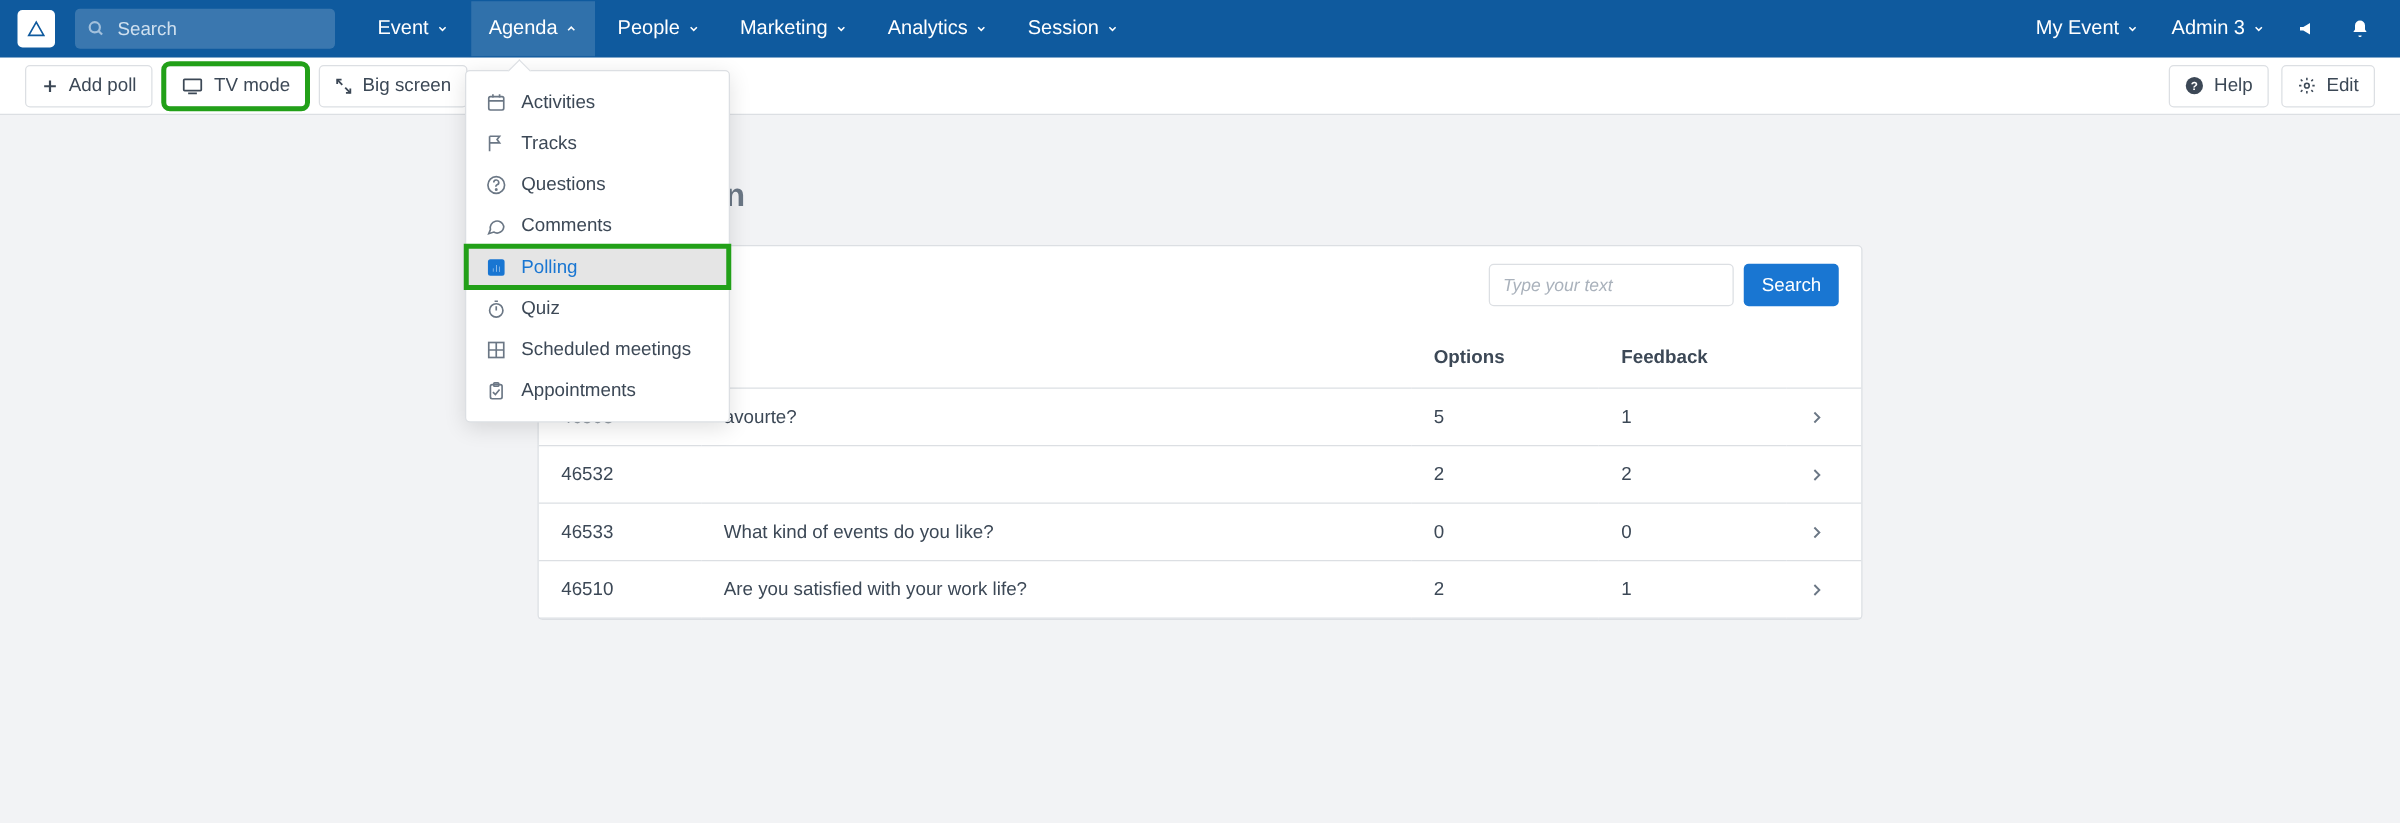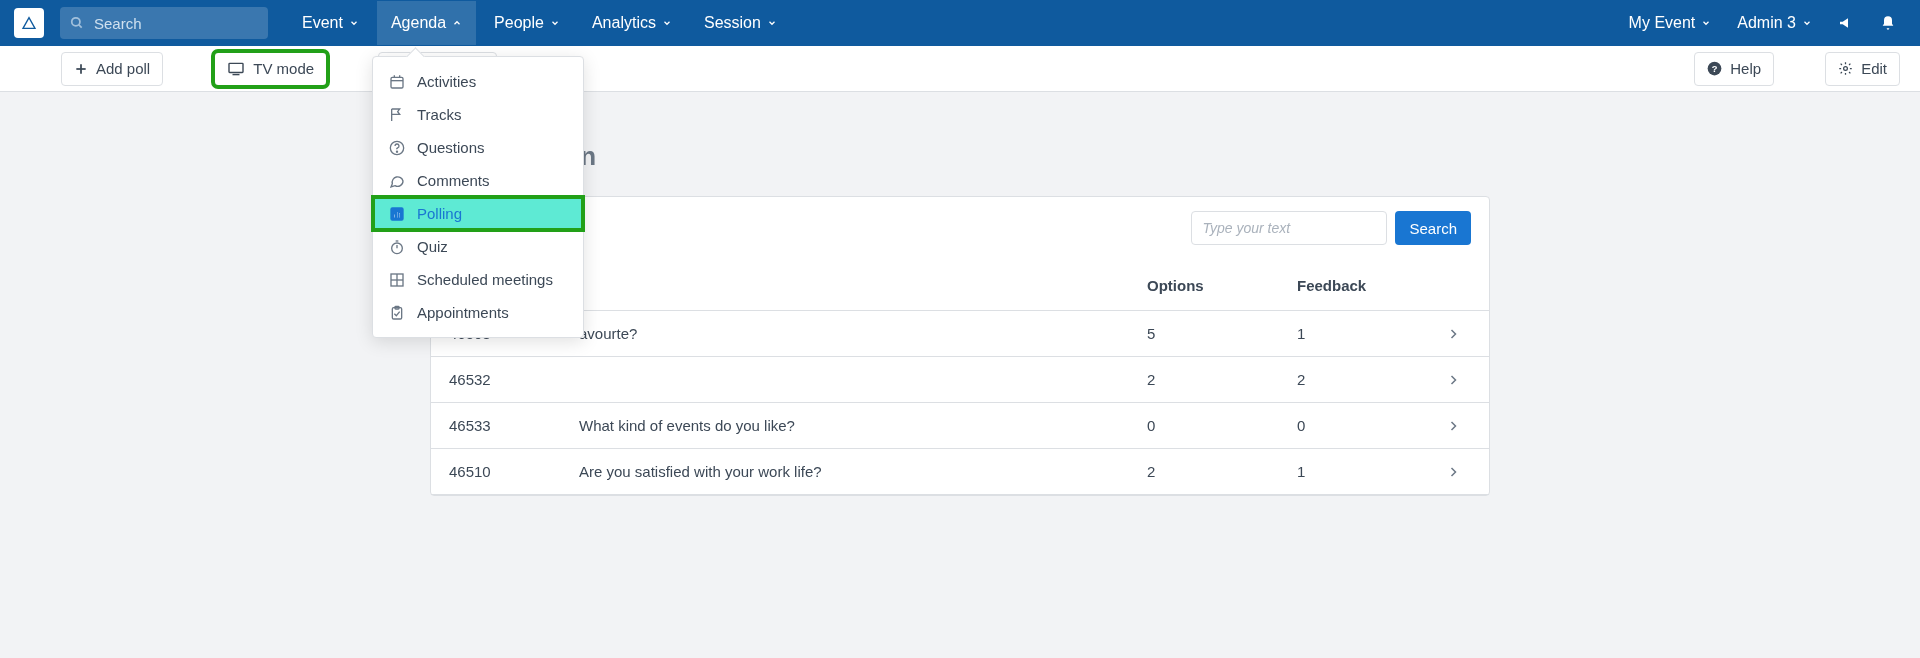--- a/index.html
+++ b/index.html
@@ -22,21 +22,21 @@
 .search-wrap input{background:none;border:none;outline:none;color:#fff;font-size:15px;width:100%;}
 .search-wrap input::placeholder{color:#cfe0ef;}
 .nav{display:flex;align-items:center;margin-left:20px;gap:4px;}
 .nav-item{display:flex;align-items:center;gap:6px;padding:0 14px;height:44px;color:#fff;font-size:16px;cursor:pointer;}
 .nav-item.active{background:rgba(255,255,255,0.14);}
 .chev{width:10px;height:10px;}
 .top-right{margin-left:auto;display:flex;align-items:center;gap:6px;}
 .top-right .nav-item{padding:0 10px;}
 
 .actionbar{background:#fff;height:46px;display:flex;align-items:center;padding:0 20px;gap:10px;border-bottom:1px solid var(--border);}
-.btn{display:flex;align-items:center;gap:8px;border:1px solid var(--border);background:#fff;border-radius:4px;height:34px;padding:0 12px;font-size:15px;color:var(--text);cursor:pointer;margin-left:41px;}
+.btn{display:flex;align-items:center;gap:8px;border:1px solid var(--border);background:#fff;border-radius:4px;height:34px;padding:0 12px;font-size:15px;color:var(--text);cursor:pointer;}
 .btn.highlight{outline:4px solid var(--green);outline-offset:-1px;}
 .spacer{flex:1;}
 
 .page{max-width:1080px;margin:28px auto 0;padding:0 10px;}
 .breadcrumb{display:flex;align-items:center;gap:8px;color:var(--muted);font-size:13px;letter-spacing:2px;font-weight:600;}
 .page-title{font-size:26px;color:var(--muted);margin:6px 0 24px;font-weight:600;}
 
 .card{background:#fff;border:1px solid var(--border);border-radius:4px;}
 .card-header{display:flex;align-items:center;padding:14px 18px 4px;}
 .card-header .title{font-weight:700;font-size:15px;}
@@ -52,21 +52,21 @@
 .tbl th.c-ans{width:150px;}
 .tbl th.c-ar{width:60px;}
 .tbl td{padding:14px 18px;border-bottom:1px solid var(--border);font-size:15px;color:var(--text);}
 .tbl td.c-id{text-align:left;}
 .tbl td.c-ar{text-align:center;color:var(--muted);}
 
 .dropdown{position:absolute;top:56px;left:372px;width:212px;background:#fff;border:1px solid var(--border);border-radius:4px;box-shadow:0 4px 18px rgba(0,0,0,.12);padding:8px 0;z-index:100;}
 .dropdown::before{content:"";position:absolute;top:-7px;left:36px;width:12px;height:12px;background:#fff;border-left:1px solid var(--border);border-top:1px solid var(--border);transform:rotate(45deg);}
 .dd-item{display:flex;align-items:center;gap:12px;padding:8px 16px;font-size:15px;color:var(--text);cursor:pointer;}
 .dd-item svg,.dd-item .ico{width:16px;height:16px;flex:0 0 16px;color:var(--muted);}
-.dd-item.sel{background:#5eead4;color:var(--blue-bright);outline:4px solid var(--green);outline-offset:-2px;}
+.dd-item.sel{background:#e5e5e5;color:var(--blue-bright);outline:4px solid var(--green);outline-offset:-2px;}
 .dd-item.sel .ico, .dd-item.sel svg{color:var(--blue-bright);}
 
 svg{display:block;}
 </style>
 </head>
 <body>
 
 <div class="topbar">
   <div class="logo">
     <svg width="16" height="16" viewBox="0 0 24 24" fill="none" stroke="currentColor" stroke-width="2">
@@ -88,20 +88,26 @@
         </svg>
       </div>
     <div class="nav-item active">
         <span>Agenda</span>
         <svg class="chev" viewBox="0 0 24 24" fill="none" stroke="#fff" stroke-width="3">
           <polyline points="6 15 12 9 18 15"></polyline>
         </svg>
       </div>
     <div class="nav-item">
         <span>People</span>
+        <svg class="chev" viewBox="0 0 24 24" fill="none" stroke="#fff" stroke-width="3">
+          <polyline points="6 9 12 15 18 9"></polyline>
+        </svg>
+      </div>
+    <div class="nav-item">
+        <span>Marketing</span>
         <svg class="chev" viewBox="0 0 24 24" fill="none" stroke="#fff" stroke-width="3">
           <polyline points="6 9 12 15 18 9"></polyline>
         </svg>
       </div>
     <div class="nav-item">
         <span>Analytics</span>
         <svg class="chev" viewBox="0 0 24 24" fill="none" stroke="#fff" stroke-width="3">
           <polyline points="6 9 12 15 18 9"></polyline>
         </svg>
       </div>

